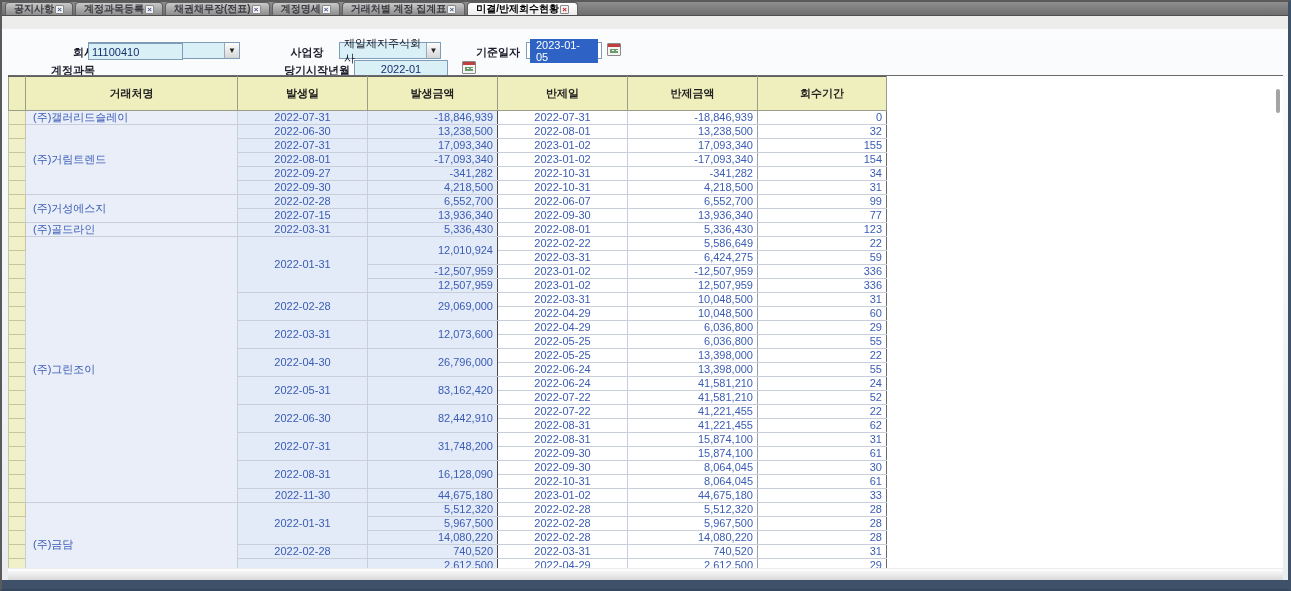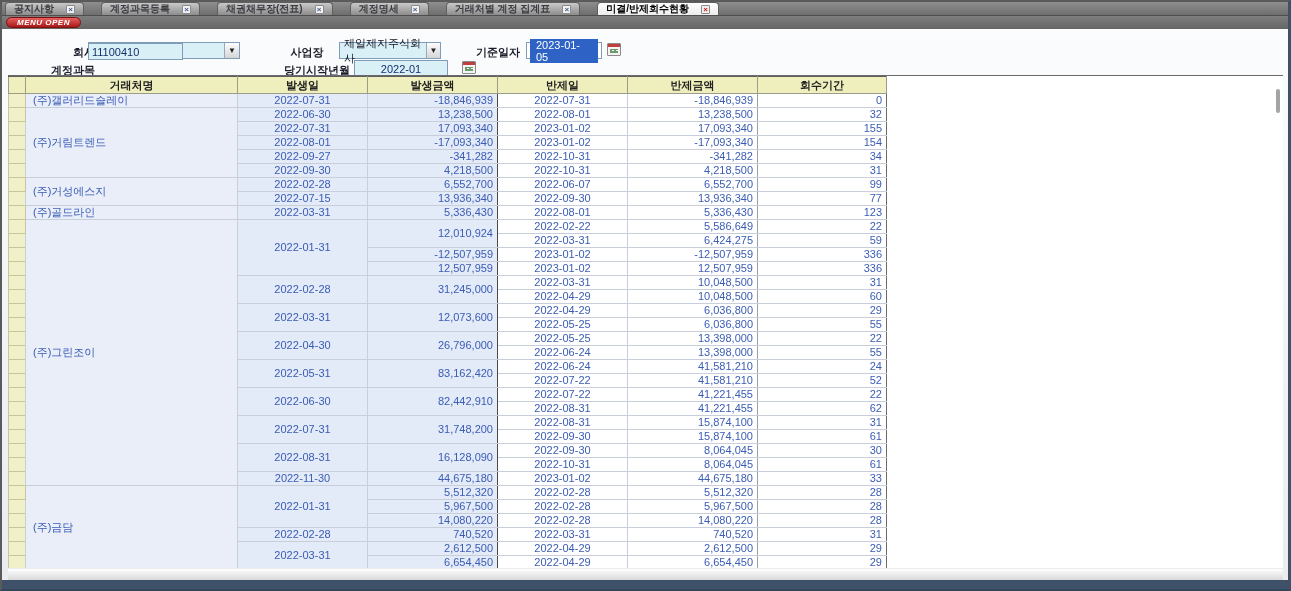--- a/index.html
+++ b/index.html
@@ -6,21 +6,21 @@
   html,body { width:1291px; height:591px; font-family:"Liberation Sans", sans-serif; }
   .window { position:relative; width:1291px; height:591px; overflow:hidden;
             border-top:2px solid #5A5A5A; border-left:2px solid #5A5A5A;
             border-right:3px solid #3E5168; border-bottom:2px solid #33465C;
             background:#EDEDEB; }
 
   
   .tabbar { position:absolute; top:0; left:0; right:0; height:14px;
             background:linear-gradient(#8E8E8E,#6E6E6E); border-bottom:1px solid #4E4E4E;
             display:flex; align-items:flex-end; padding-left:3px; }
-  .tab { height:13px; display:flex; align-items:center; gap:12px; padding:0 8px; margin-right:17px;
+  .tab { height:13px; display:flex; align-items:center; gap:1px; padding:0 8px; margin-right:2px;
          background:linear-gradient(#C9C9C9,#8D8D8D); border:1px solid #5F5F5F; border-bottom:none;
          border-radius:4px 4px 0 0; font-size:10px; font-weight:bold; color:#3A3A40;
          white-space:nowrap; cursor:pointer; }
   .tab.active { background:linear-gradient(#FFFFFF,#ECECEC); color:#000;align-items:center; }
   .tab-close { display:inline-block; width:9px; height:9px; line-height:7px; background:#F2F2F2;
                border:1px solid #8A8A8A; font-size:8px; color:#4A5A8C; text-align:center; border-radius:1px; }
   .tab.active .tab-close { color:#CC1111; }
 
   
   .menubar { position:absolute; top:14px; left:0; right:0; height:13px;
@@ -49,21 +49,21 @@
   .cal::before { content:""; position:absolute; top:0; left:0; right:0; height:3px; background:#C04040; }
   .cal::after { content:""; position:absolute; left:2px; right:2px; top:5px; bottom:2px;
          background: repeating-linear-gradient(90deg,#6C9A6C 0 2px,transparent 2px 4px),
                      repeating-linear-gradient(0deg,#6C9A6C 0 2px,transparent 2px 3px); }
 
   
   .grid-area { position:absolute; top:46px; left:6px; width:1275px; height:493px;
                background:#FFF; border-top:1px solid #6A6A6A; overflow:hidden; }
   .grid-table { border-collapse:collapse; table-layout:fixed; width:878px; font-size:11px; }
   .grid-table th { background:#EFEFBE; border:1px solid #9C9C8A; border-top:1px solid #5E5E5E;
-                   height:17px; font-weight:bold; color:#222; padding:0; }
+                   height:34px; font-weight:bold; color:#222; padding:0; }
   .grid-table tr { height:13.8px; }
   .grid-table td { padding:0 4px; border:1px solid #C8CEDA; color:#3A5CB4; white-space:nowrap;
                    overflow:hidden; line-height:13px; }
   td.rowhdr { background:#F1F1C9; border:1px solid #C6C69B; }
   td.name  { background:#E9EEF9; text-align:left;padding-left:7px; }
   td.date1 { background:#E3EAF8; text-align:center; }
   td.amt1  { background:#E3EAF8; text-align:right; border-right:1px solid #4A4A4A; }
   td.date2 { background:#FFF; text-align:center; }
   td.amt2  { background:#FFF; text-align:right; border-right:1px solid #9AA0AC; }
   td.days  { background:#FFF; text-align:right; border-right:1px solid #6A6A6A; }
@@ -98,23 +98,20 @@
       <div class="tab">
         <span>거래처별 계정 집계표</span>
         <span class="tab-close">×</span>
       </div>
       <div class="tab active">
         <span>미결/반제회수현황</span>
         <span class="tab-close">×</span>
       </div>
     </div>
 
-  <div class="menubar">
-    <div class="menu-open">MENU OPEN</div>
-  </div>
 
   <div class="content">
 
     <div class="flabel" style="top:16px;left:50px;width:43px;text-align:right;">회사</div>
     <div class="select" style="top:13px;left:86px;width:152px;">
       <span>제일제지주식회사</span>
       <span class="arrow-btn">▼</span>
     </div>
 
     <div class="flabel" style="top:16px;left:278px;width:54px;text-align:center;">사업장</div>
@@ -267,21 +264,21 @@
             <tr>
               <td class="rowhdr"></td>
               <td class="amt1" rowspan="1">12,507,959</td>
               <td class="date2">2023-01-02</td>
               <td class="amt2">12,507,959</td>
               <td class="days">336</td>
             </tr>
             <tr>
               <td class="rowhdr"></td>
               <td class="date1" rowspan="2">2022-02-28</td>
-              <td class="amt1" rowspan="2">31,245,000</td>
+              <td class="amt1" rowspan="2">29,069,000</td>
               <td class="date2">2022-03-31</td>
               <td class="amt2">10,048,500</td>
               <td class="days">31</td>
             </tr>
             <tr>
               <td class="rowhdr"></td>
               <td class="date2">2022-04-29</td>
               <td class="amt2">10,048,500</td>
               <td class="days">60</td>
             </tr>

